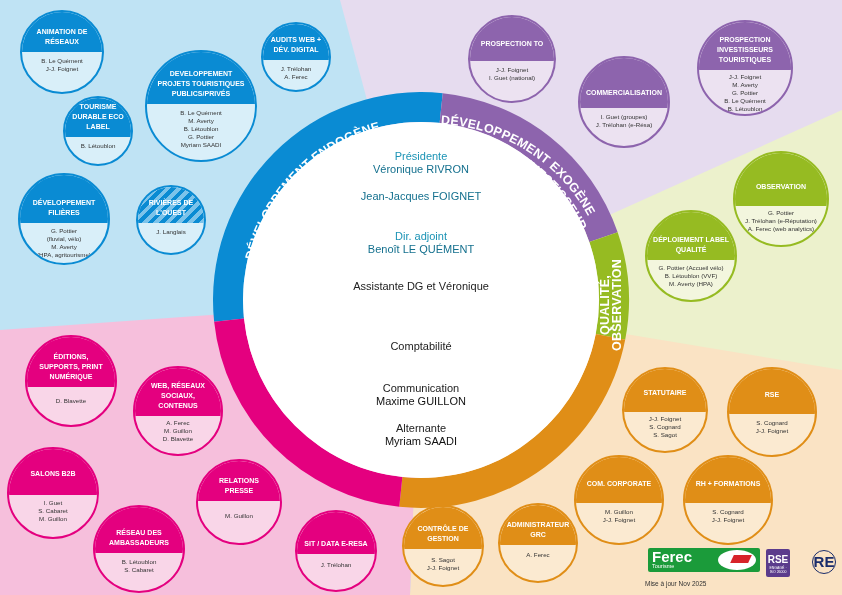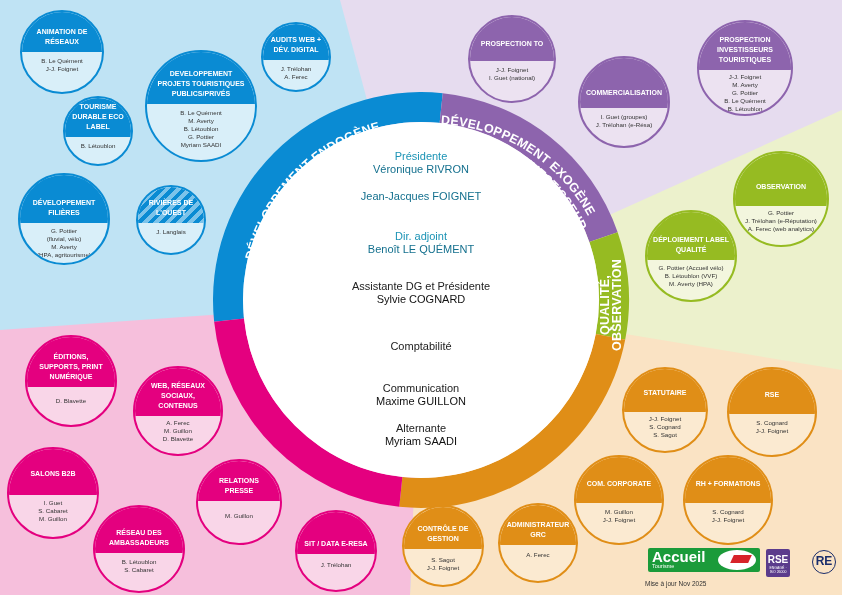--- a/index.html
+++ b/index.html
@@ -30,21 +30,21 @@
   #ring{position:absolute;left:0;top:0;width:842px;height:595px;pointer-events:none;}
   .ring-text{font-family:"Liberation Sans",sans-serif;font-weight:bold;fill:#fff;font-size:12.5px;letter-spacing:0.2px;}
   #footer-logo{position:absolute;left:648px;top:548px;width:112px;height:24px;background:#1b9b3a;border-radius:2px;}
   #footer-logo .brand{position:absolute;left:4px;top:0px;color:#fff;font-weight:bold;font-size:15px;line-height:17px;}
   #footer-logo .sub{position:absolute;left:4px;top:15px;color:#fff;font-size:5.5px;}
   #footer-logo .swoosh{position:absolute;right:4px;top:2px;width:38px;height:20px;border-radius:50%;background:#fff;}
   #footer-logo .swoosh-inner{position:absolute;right:10px;top:7px;width:18px;height:8px;background:#d7232a;transform:skewX(-25deg);}
   #rse-badge{position:absolute;left:766px;top:549px;width:24px;height:28px;background:#5b3b8c;border-radius:2px;color:#fff;text-align:center;}
   #rse-badge .t{font-weight:bold;font-size:10px;line-height:12px;padding-top:5px;}
   #rse-badge .s{font-size:3.5px;}
-  #re-badge{position:absolute;left:812px;top:550px;width:24px;height:24px;border-radius:50%;border:1.5px solid #1a2d6b;box-sizing:border-box;color:#1a2d6b;font-weight:bold;font-size:12px;line-height:21px;text-align:center;}
+  #re-badge{position:absolute;left:812px;top:550px;width:24px;height:24px;border-radius:50%;border:1.5px solid #1a2d6b;box-sizing:border-box;color:#1a2d6b;font-weight:bold;font-size:15px;line-height:21px;text-align:center;}
   #update-note{position:absolute;left:645px;top:580px;font-size:6.5px;color:#333;}
 </style>
 </head>
 <body>
 
 <svg id="bg" viewBox="0 0 842 595">
   <rect x="0" y="0" width="842" height="595" fill="#bfe3f4"></rect>
   <polygon points="340,0 842,0 842,140 421,300" fill="#e6dcef"></polygon>
   <polygon points="842,110 842,400 421,300" fill="#ecf1cc"></polygon>
   <polygon points="842,370 842,595 410,595 421,300" fill="#fae3c4"></polygon>
@@ -86,22 +86,21 @@
   <span class="name">Véronique RIVRON</span>
 </div>
 <div class="ctext teal" style="top:190px">
   <span class="name">Jean-Jacques FOIGNET</span>
 </div>
 <div class="ctext teal" style="top:230px">
   <span class="role">Dir. adjoint</span>
   <span class="name">Benoît LE QUÉMENT</span>
 </div>
 <div class="ctext dark" style="top:280px">
-  <span class="role">Assistante DG et Présidente</span>
-  <span class="name">Sylvie COGNARD</span>
+  <span class="role">Assistante DG et Véronique</span>
 </div>
 <div class="ctext dark" style="top:340px">
   <span class="role">Comptabilité</span>
 </div>
 <div class="ctext dark" style="top:382px">
   <span class="role">Communication</span>
   <span class="name">Maxime GUILLON</span>
 </div>
 <div class="ctext dark" style="top:422px">
   <span class="role">Alternante</span>
@@ -275,21 +274,21 @@
     </div>
 </div>
 <div class="bubble b-orange" style="left:498px;top:503px;width:80px;height:80px">
   <div class="head" style="height:40px;padding-left:2px;padding-right:2px">ADMINISTRATEUR GRC</div>
   <div class="body" style="padding-top:6px">
       <span>A. Ferec</span>
     </div>
 </div>
 
 <div id="footer-logo">
-  <span class="brand">Accueil</span>
+  <span class="brand">Ferec</span>
   <span class="sub">Tourisme</span>
   <span class="swoosh"></span>
   <span class="swoosh-inner"></span>
 </div>
 <div id="rse-badge">
   <div class="t">RSE</div>
   <div class="s">ENGAGÉ · ISO 26000</div>
 </div>
 <div id="re-badge">RE</div>
 <div id="update-note">Mise à jour Nov 2025</div>

